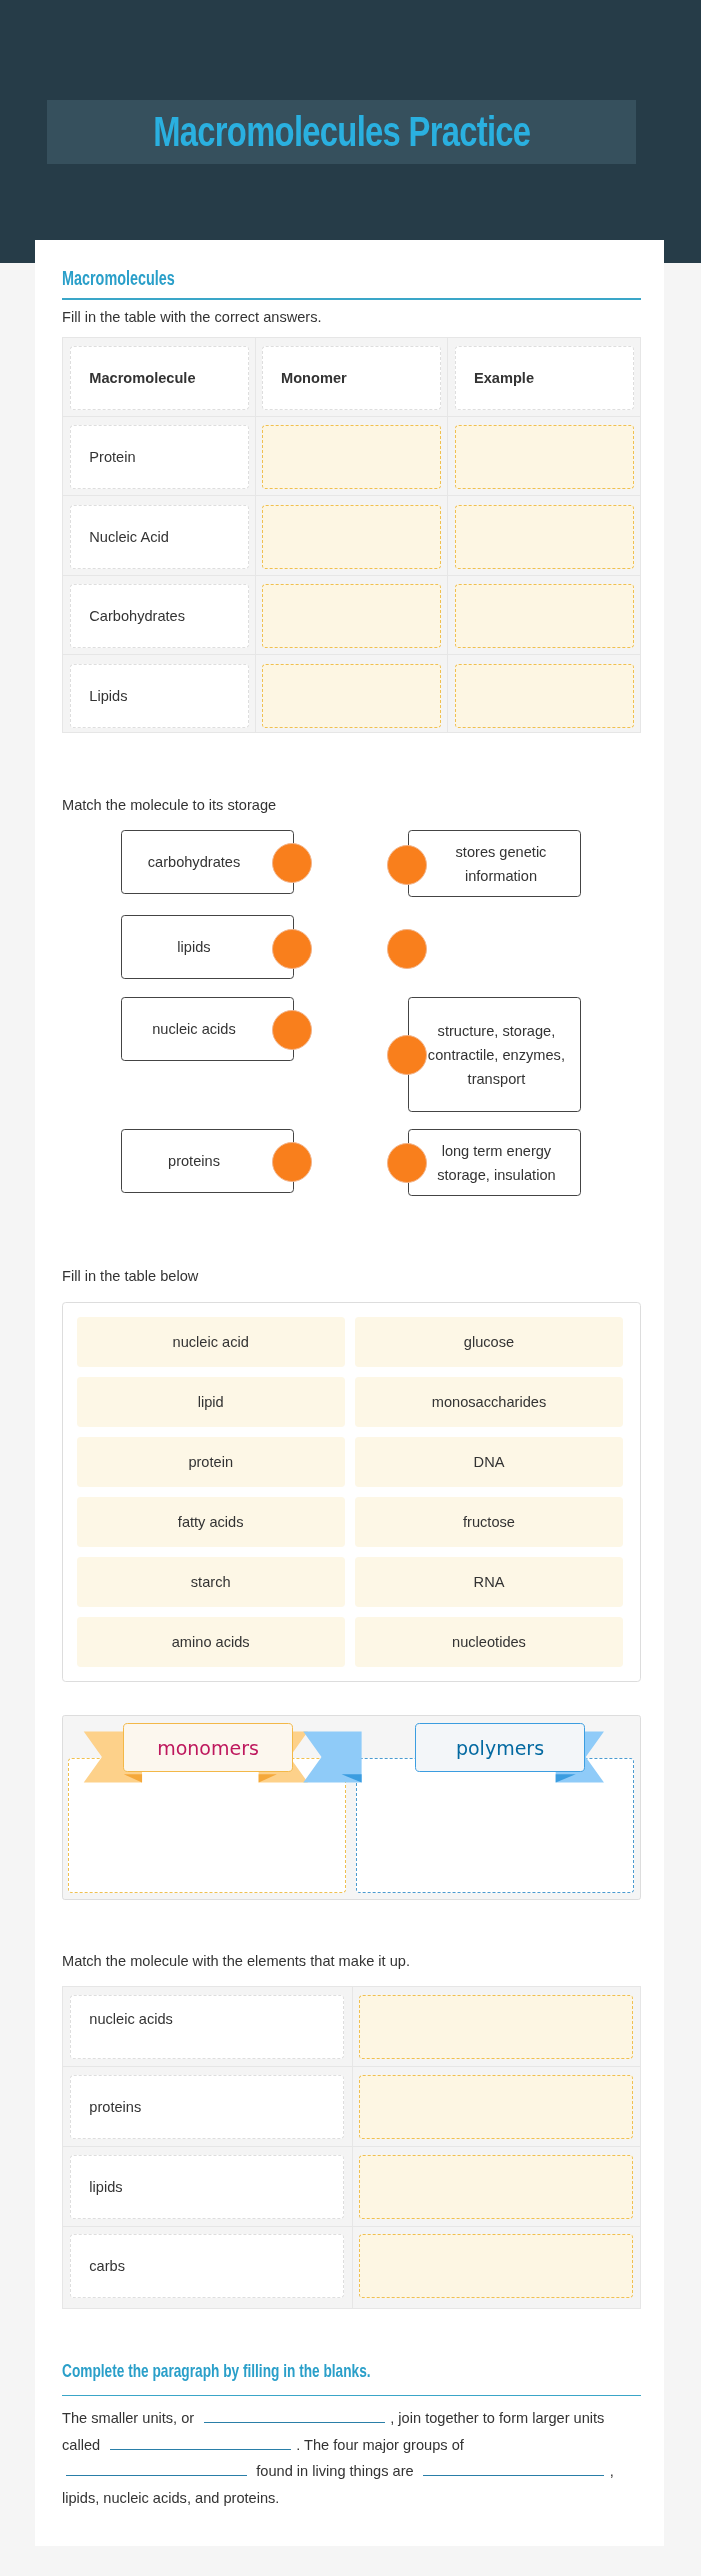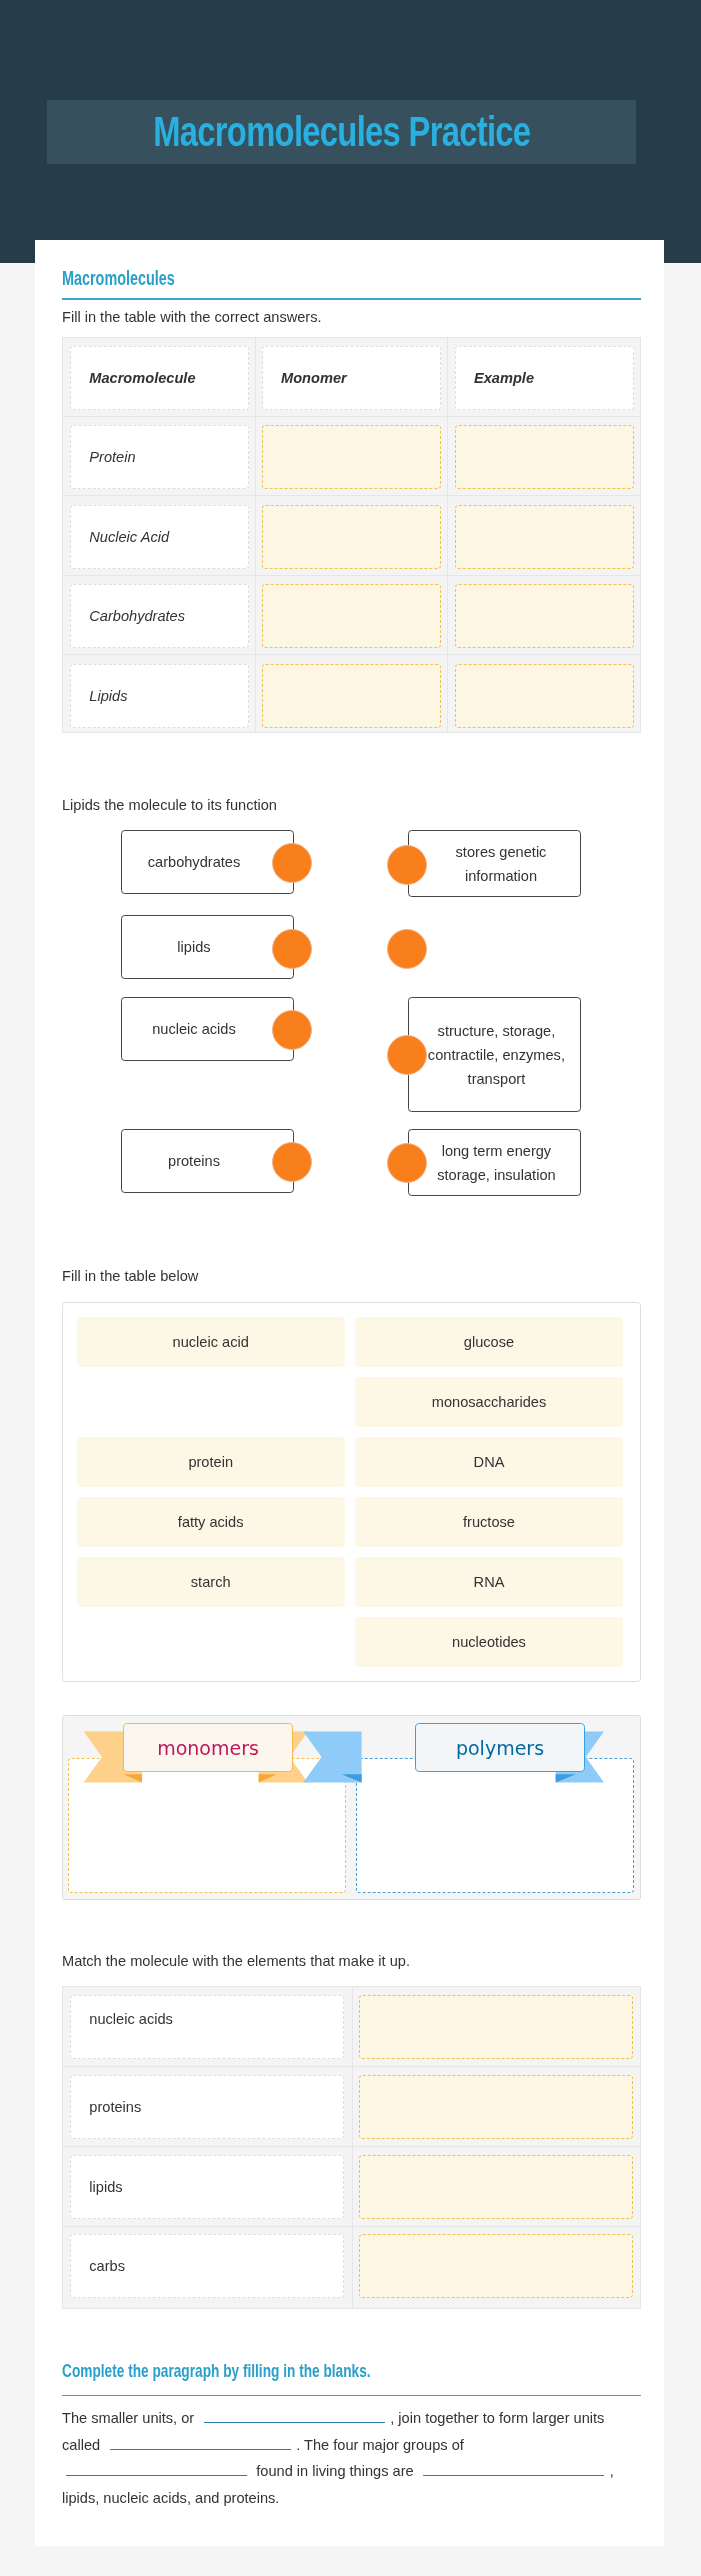--- a/index.html
+++ b/index.html
@@ -46,21 +46,21 @@
     position: absolute; left: 27px; width: 579px; height: 1.8px; background: #3aa6c8;
   }
   .prompt {
     position: absolute; left: 27px; font-size: 14.6px; color: #333;
     font-family: "Liberation Sans", sans-serif;
   }
 
   
   .t1 {
     position: absolute; left: 27px; top: 97px; width: 579px; height: 396px;
-    background: #f4f4f4; border: 0.9px solid #e6e6e6; font-style: italic;
+    background: #f4f4f4; border: 0.9px solid #e6e6e6;
   }
   .t1-row { position: absolute; left: 0; width: 577px; height: 79px; border-bottom: 0.9px solid #e6e6e6; }
   .t1-cell { position: absolute; top: 8.2px; height: 64px; border-radius: 3.7px; display: flex; align-items: center; padding-left: 18px; font-family: "Liberation Sans", sans-serif; font-size: 14.6px; color: #333; }
   .t1-col-div { position: absolute; top: 0; width: 0.9px; height: 394px; background: #e6e6e6; }
   .cell-white { background: #fff; border: 1.8px dashed #dedede; }
   .cell-drop { background: #fdf6e3; border: 1.8px dashed #f0c050; }
   .hdr { font-weight: bold; }
 
   
   .mbox { position: absolute; border: 0.9px solid #444; border-radius: 3.7px; background: #fff; display: flex; align-items: center; justify-content: center; text-align: center; font-family: "Liberation Sans", sans-serif; font-size: 14.6px; color: #333; line-height: 24px; padding: 0 9px; }
@@ -127,21 +127,21 @@
       <div class="t1-cell cell-drop" style="left:199px;width:179px;"></div>
       <div class="t1-cell cell-drop" style="left:392px;width:179px;"></div>
     </div>
     <div class="t1-row" style="top:318px;border-bottom:none;">
       <div class="t1-cell cell-white" style="left:7.3px;width:179px;">Lipids</div>
       <div class="t1-cell cell-drop" style="left:199px;width:179px;"></div>
       <div class="t1-cell cell-drop" style="left:392px;width:179px;"></div>
     </div>
   </div>
 
-  <div class="prompt" style="top:557px;">Lipids the molecule to its function</div>
+  <div class="prompt" style="top:557px;">Match the molecule to its storage</div>
 
   <div class="mbox" style="left:86px;top:590px;width:173px;height:64px;">
       <span style="margin-right:27px;">carbohydrates</span>
     </div>
   <div class="dot" style="left:237px;top:603px;"></div>
 
   <div class="mbox" style="left:86px;top:675px;width:173px;height:64px;">
       <span style="margin-right:27px;">lipids</span>
     </div>
   <div class="dot" style="left:237px;top:689px;"></div>
@@ -170,27 +170,29 @@
 
   <div class="mbox" style="left:373px;top:889px;width:173px;height:67px;padding-left:12.8px;">
       <span>long term energy storage, insulation</span>
     </div>
   <div class="dot" style="left:352px;top:903px;"></div>
 
   <div class="prompt" style="top:1028px;">Fill in the table below</div>
   <div class="bank">
     <div class="chip" style="left:13.7px;top:13.7px;">nucleic acid</div>
     <div class="chip" style="left:292px;top:13.7px;">glucose</div>
+    <div class="chip" style="left:13.7px;top:74px;">lipid</div>
     <div class="chip" style="left:292px;top:74px;">monosaccharides</div>
     <div class="chip" style="left:13.7px;top:134px;">protein</div>
     <div class="chip" style="left:292px;top:134px;">DNA</div>
     <div class="chip" style="left:13.7px;top:194px;">fatty acids</div>
     <div class="chip" style="left:292px;top:194px;">fructose</div>
     <div class="chip" style="left:13.7px;top:254px;">starch</div>
     <div class="chip" style="left:292px;top:254px;">RNA</div>
+    <div class="chip" style="left:13.7px;top:314px;">amino acids</div>
     <div class="chip" style="left:292px;top:314px;">nucleotides</div>
   </div>
 
   <div class="sort">
     <div class="zone zone-m"></div>
     <div class="zone zone-p"></div>
 
     <svg style="position:absolute;left:0;top:0;" width="579" height="82" viewBox="0 0 634 90">
       <polygon points="22,17 86,17 86,73 22,73 42,45" fill="#fdd18a"></polygon>
       <polygon points="268,17 214,17 214,73 268,73 248,45" fill="#fdd18a"></polygon>

